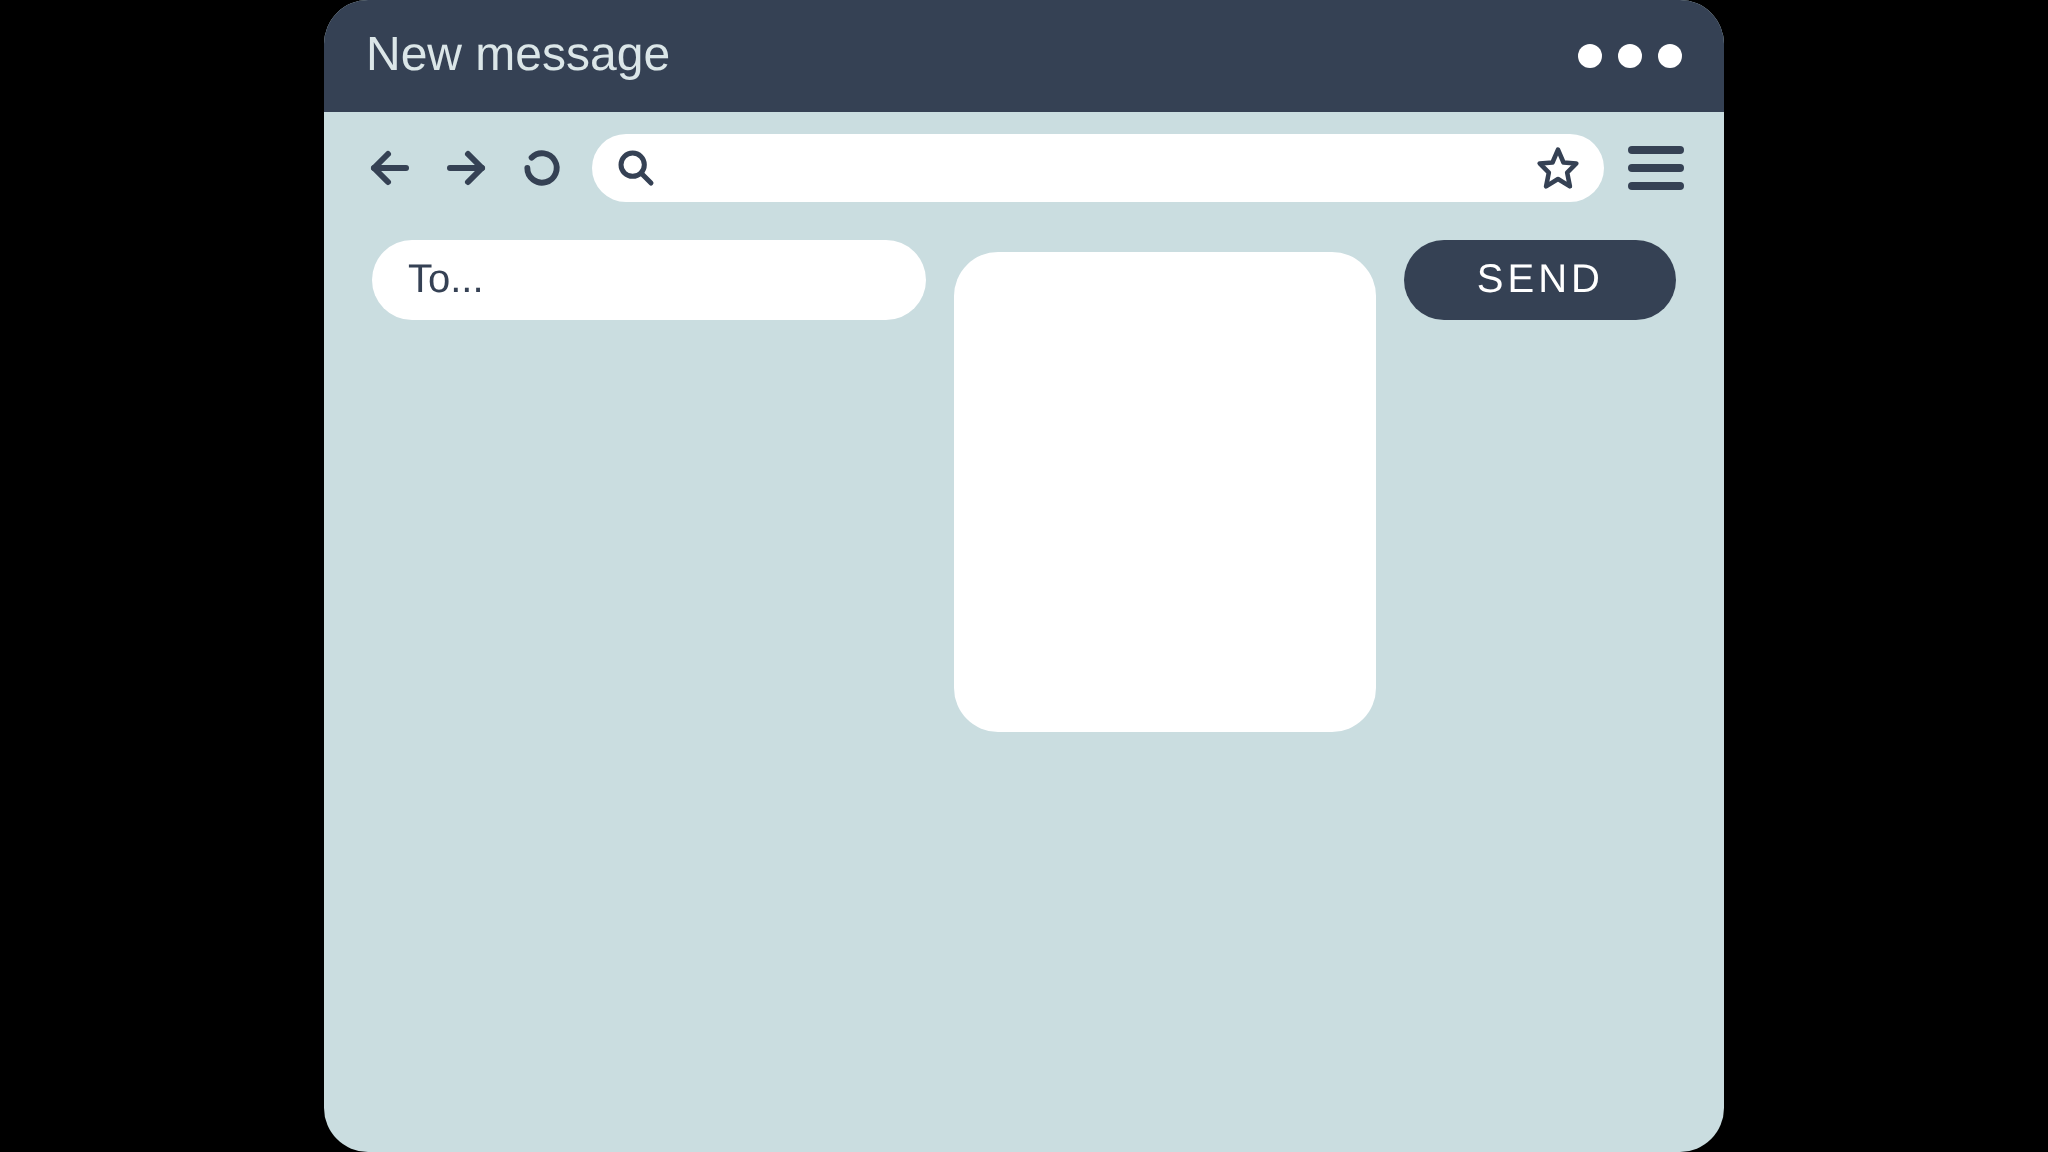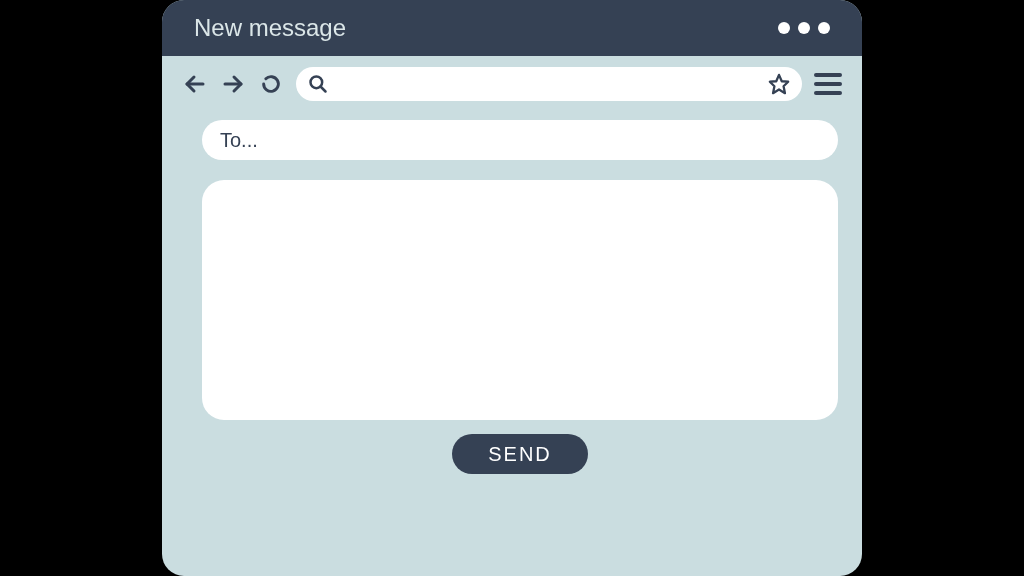--- a/index.html
+++ b/index.html
@@ -13,21 +13,21 @@
     background: #cadde0;
     border-radius: 22px;
     overflow: hidden;
   }
   .titlebar {
     height: 56px;
     background: #354154;
     display: flex;
     align-items: center;
     justify-content: space-between;
-    padding: 0 32px;
+    padding: 0 21px;
   }
   .title {
     color: #dbe6e8;
     font-size: 24px;
     font-weight: 400;
   }
   .dots { display: flex; gap: 8px; }
   .dot { width: 12px; height: 12px; border-radius: 50%; background: #fff; }
   .toolbar {
     height: 56px;
@@ -60,21 +60,21 @@
     flex: 1;
     border: none;
     outline: none;
     font-size: 16px;
     background: transparent;
   }
   .hamburger {
     width: 28px; height: 22px; display:flex; flex-direction:column; justify-content:space-between; cursor:pointer;
   }
   .hamburger span { display:block; height:4px; background:#354154; border-radius:2px; }
-  .content { padding: 8px 24px 0 40px; display:flex; flex-direction:column; gap:14px; }
+  .content { padding: 8px 24px 0 24px; display:flex; flex-direction:row; gap:14px; }
   .field {
     height: 40px;
     background: #fff;
     border-radius: 20px;
     display: flex;
     align-items: center;
     padding: 0 18px;
   }
   .field input {
     width: 100%;

